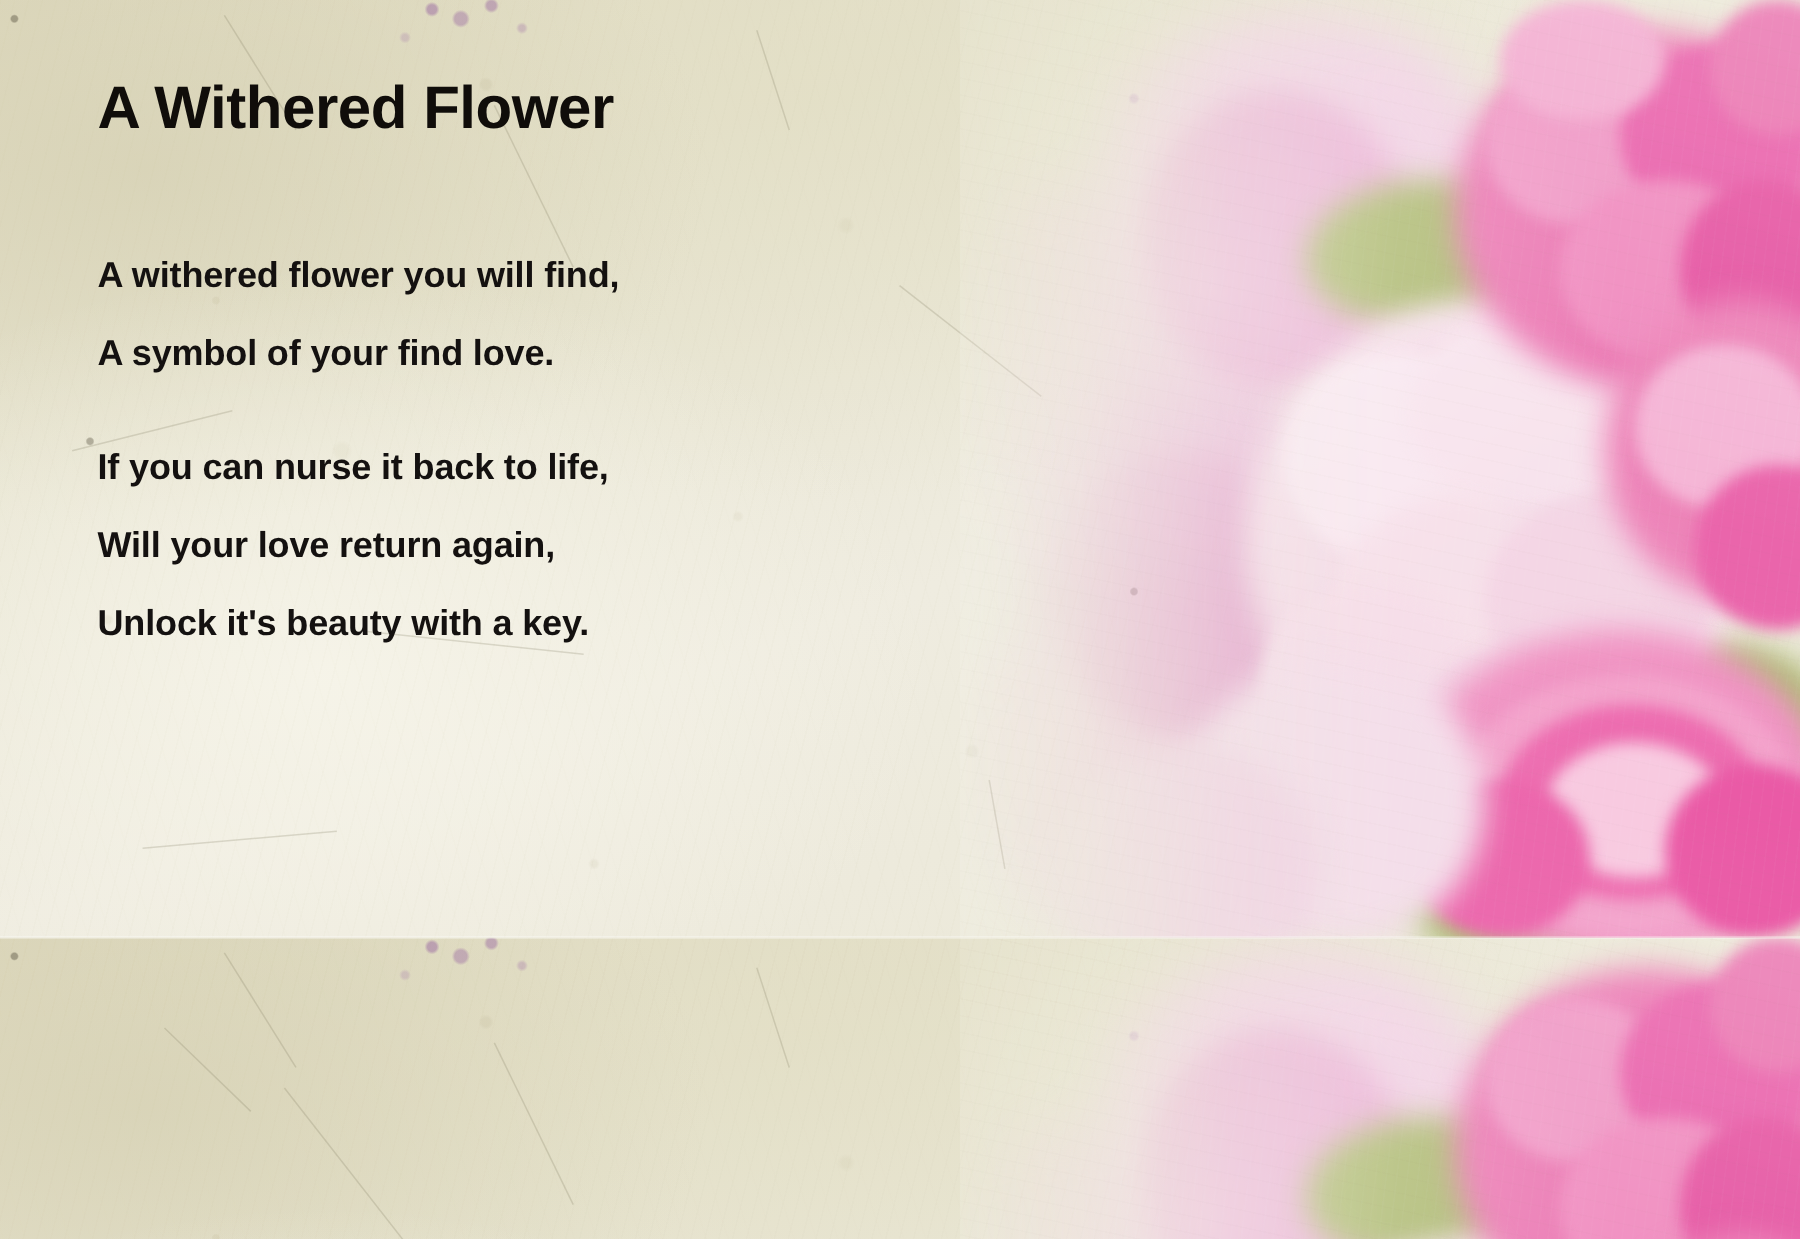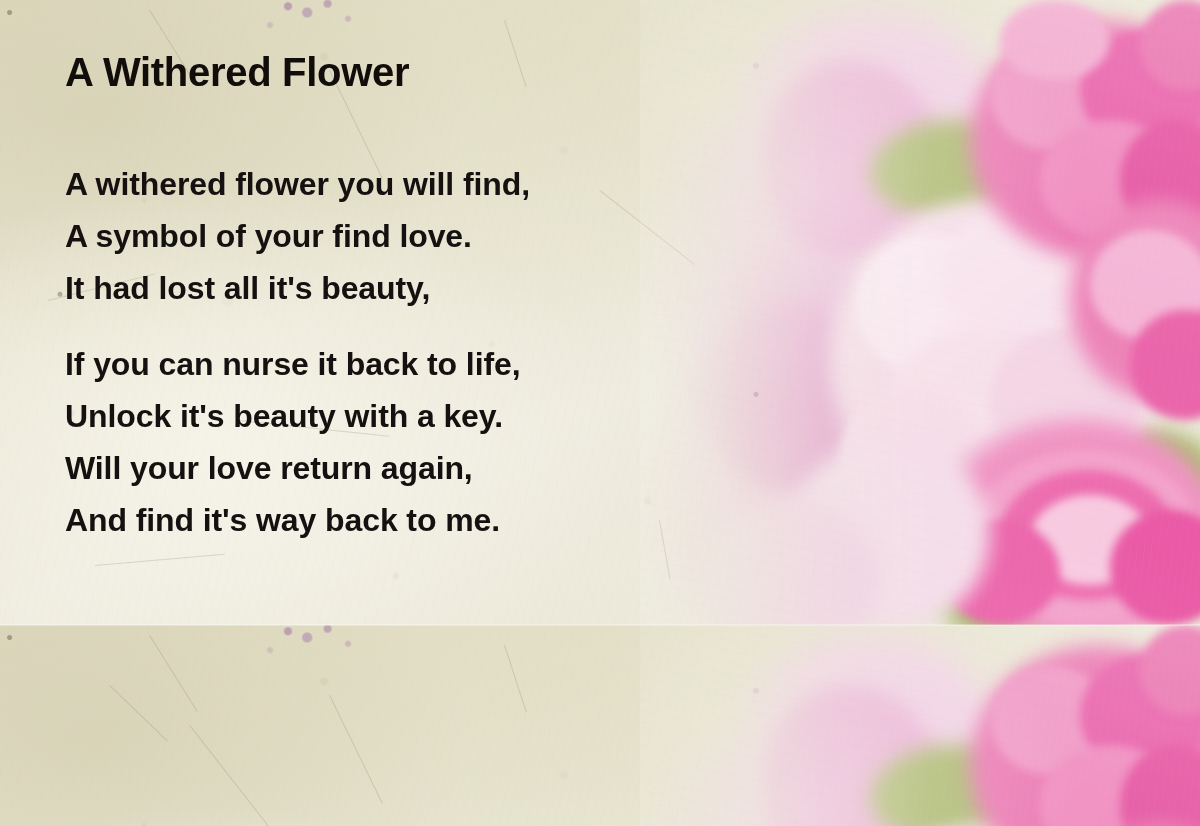--- a/index.html
+++ b/index.html
@@ -155,21 +155,21 @@
   }
   .poem-body {
     position: absolute;
     left: 65px;
     top: 158px;
     width: 640px;
   }
   .stanza { margin: 0 0 24px 0; }
   .stanza:last-child { margin-bottom: 0; }
   .poem-line {
-    font-size: 32px;
+    font-size: 24px;
     font-weight: bold;
     color: #141110;
     line-height: 52px;
     letter-spacing: -0.1px;
     white-space: nowrap;
   }
   .poem-author {
     position: absolute;
     left: 67px;
     top: 726px;
@@ -304,25 +304,23 @@
 
   <div class="tile-seam"></div>
 
   <div class="content">
     <div class="poem-title">A Withered Flower</div>
 
     <div class="poem-body">
       <div class="stanza">
         <div class="poem-line">A withered flower you will find,</div>
         <div class="poem-line">A symbol of your find love.</div>
-        <div class="poem-line">It had lost all it's beauty,</div>
       </div>
       <div class="stanza">
         <div class="poem-line">If you can nurse it back to life,</div>
+        <div class="poem-line">Will your love return again,</div>
         <div class="poem-line">Unlock it's beauty with a key.</div>
-        <div class="poem-line">Will your love return again,</div>
-        <div class="poem-line">And find it's way back to me.</div>
       </div>
     </div>
 
   </div>
 
 </div>
 
 </body></html>

